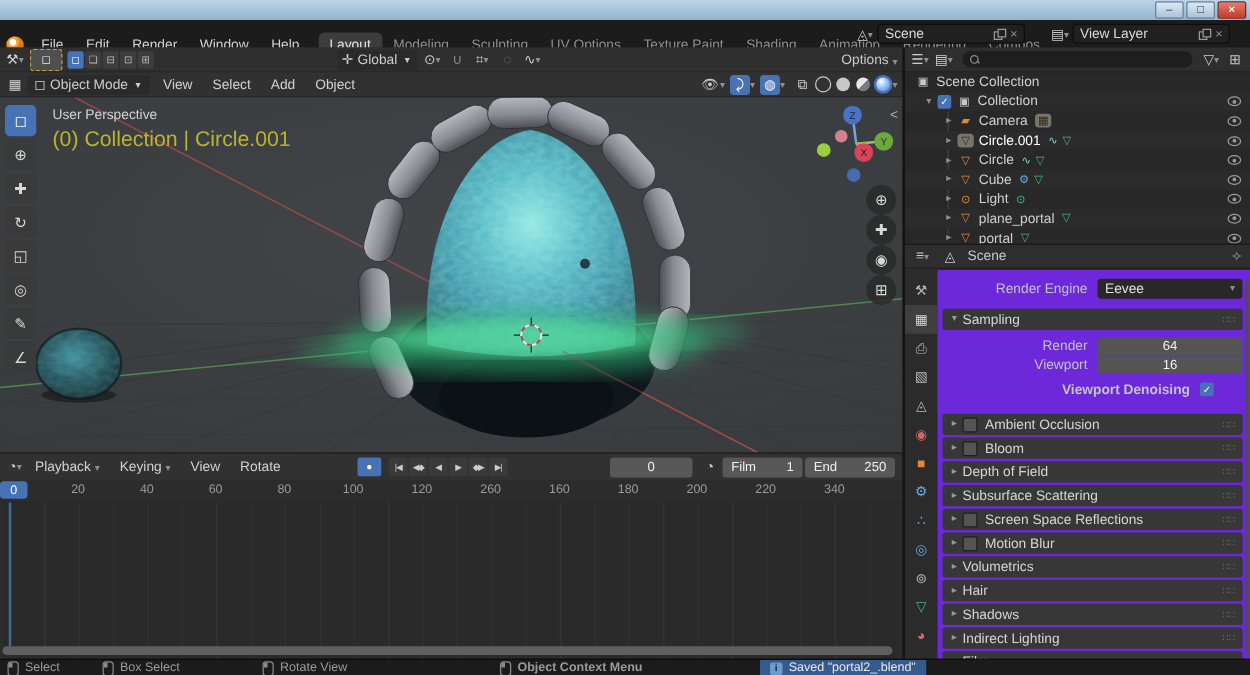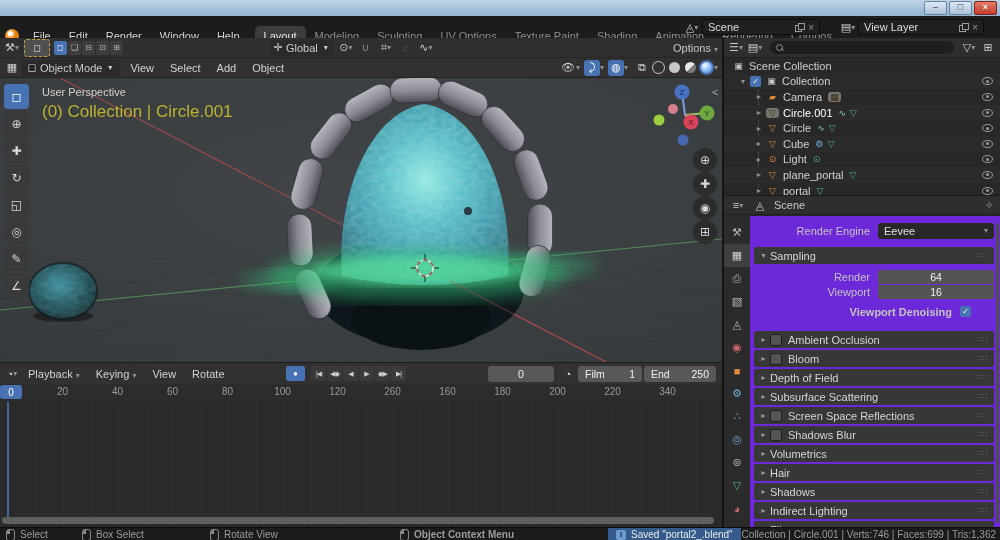--- a/index.html
+++ b/index.html
@@ -621,21 +621,21 @@
           <div class="psec chk">
             <span class="arr">►</span>
             <span class="scb"></span>
             <span>Screen Space Reflections</span>
             <span class="handle">∷∷</span>
           </div>
 
           <div class="psec chk">
             <span class="arr">►</span>
             <span class="scb"></span>
-            <span>Shadows Blur</span>
+            <span>Motion Blur</span>
             <span class="handle">∷∷</span>
           </div>
 
           <div class="psec">
             <span class="arr">►</span>
 
             <span>Volumetrics</span>
             <span class="handle">∷∷</span>
           </div>
 
@@ -685,15 +685,14 @@
       <span>Rotate View</span>
     </span>
     <span class="sitem" style="left:400px;font-weight:bold;">
       <span class="mico"></span>
       <span>Object Context Menu</span>
     </span>
     <span class="saved">
       <span class="info">i</span>
       <span>Saved "portal2_.blend"</span>
     </span>
-    <span class="stats">Collection | Circle.001 | Verts:746 | Faces:699 | Tris:1,362</span>
   </div>
 </div>
 
 </body></html>

